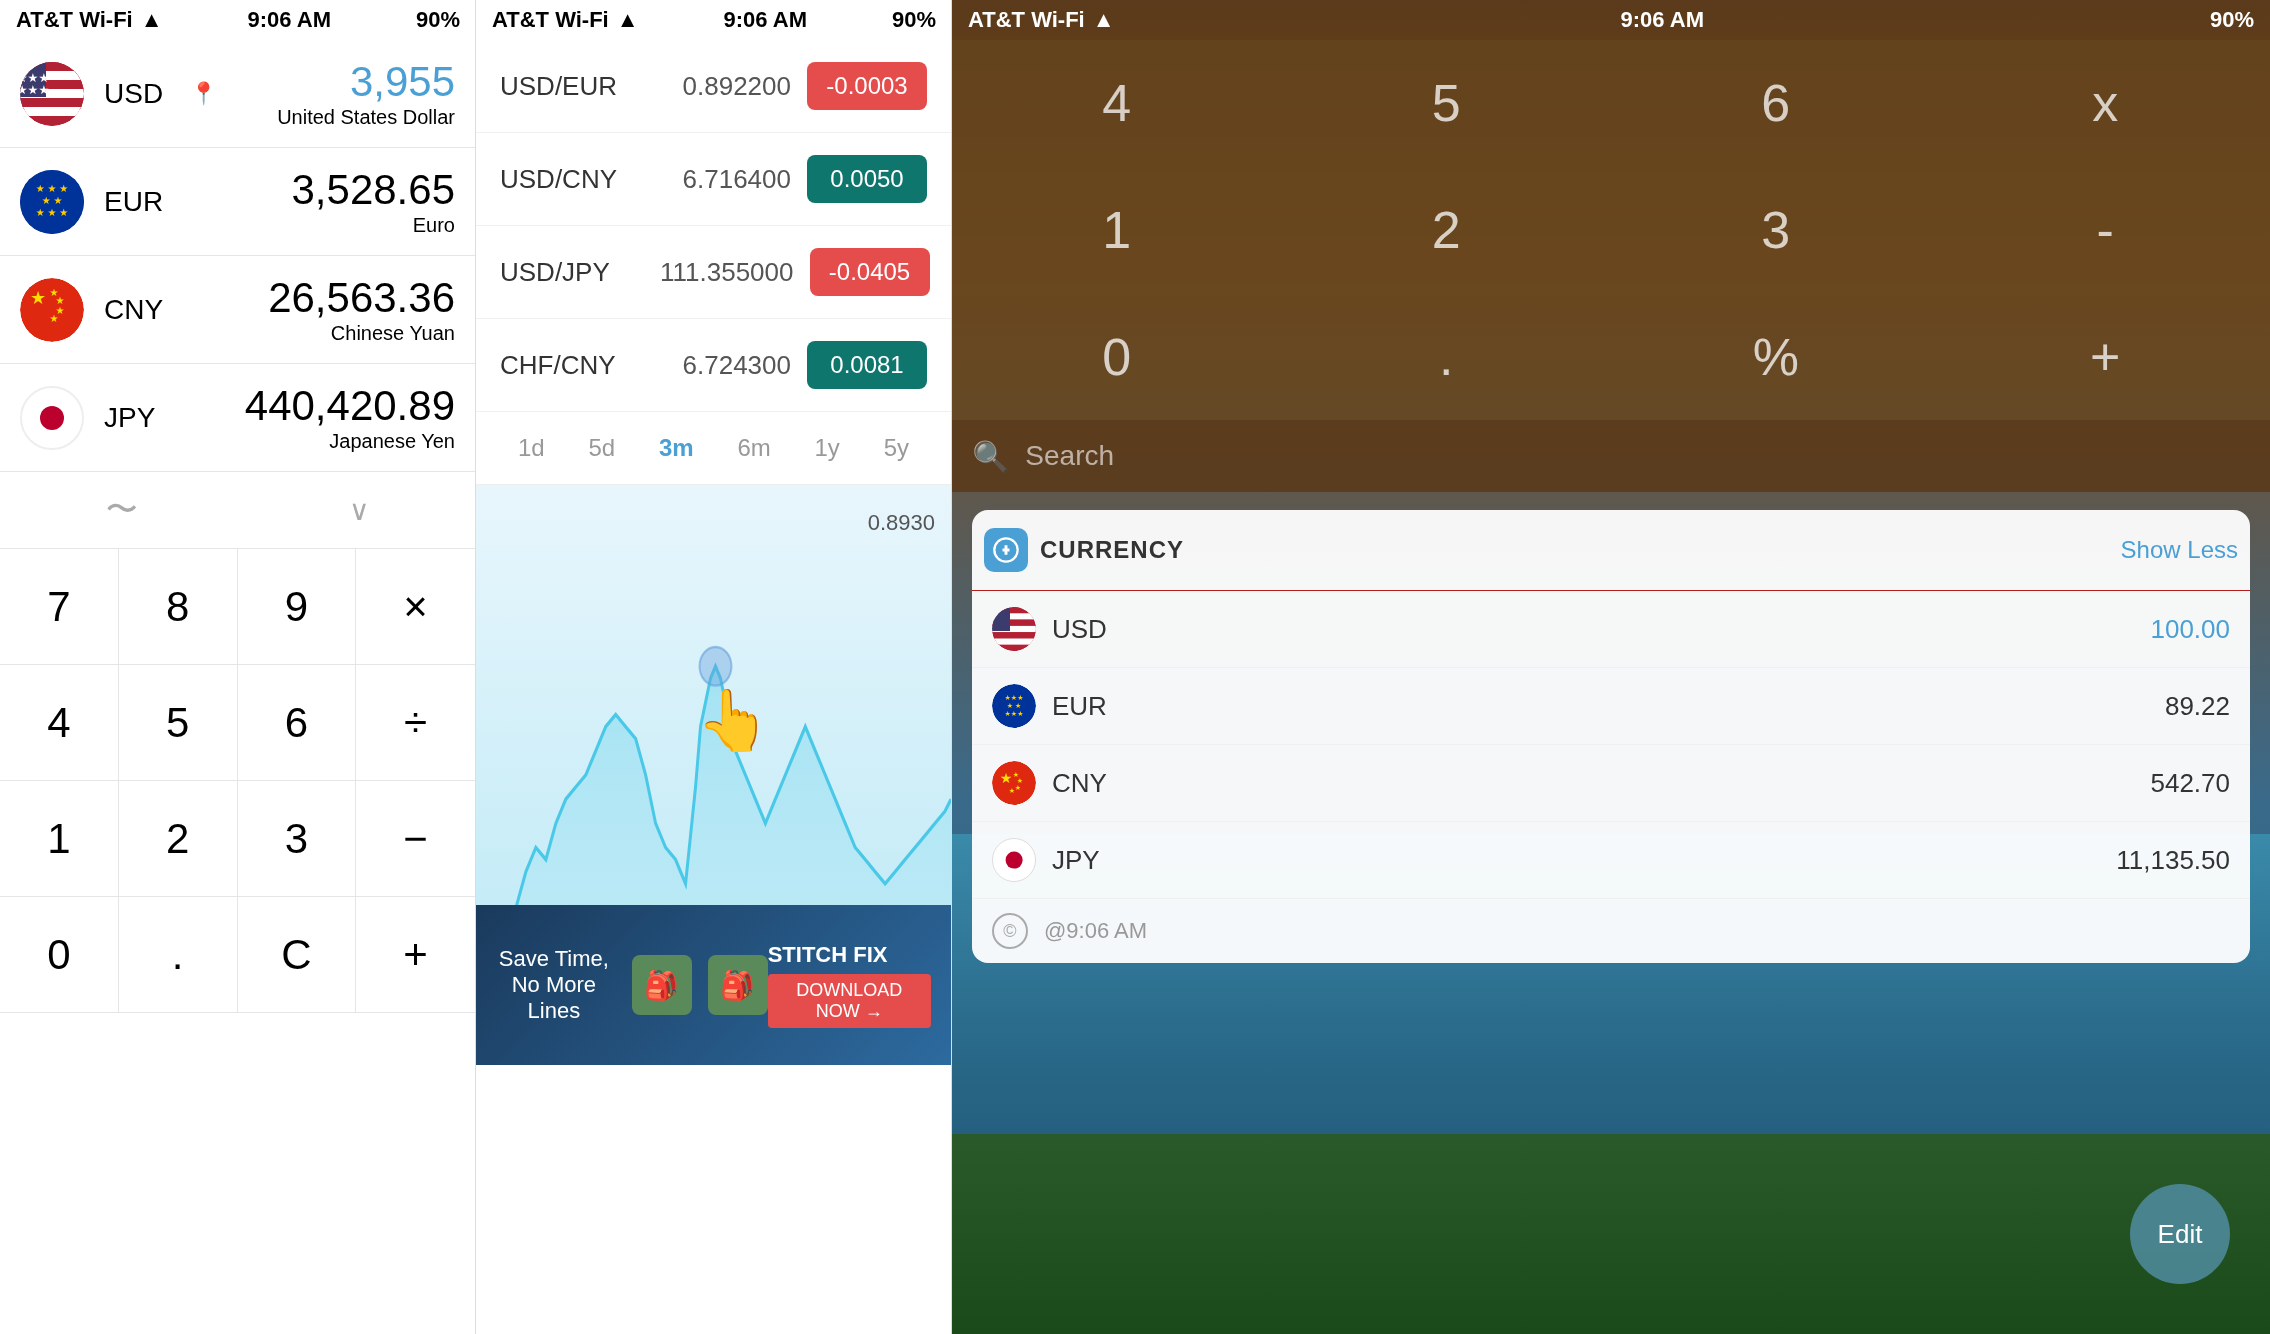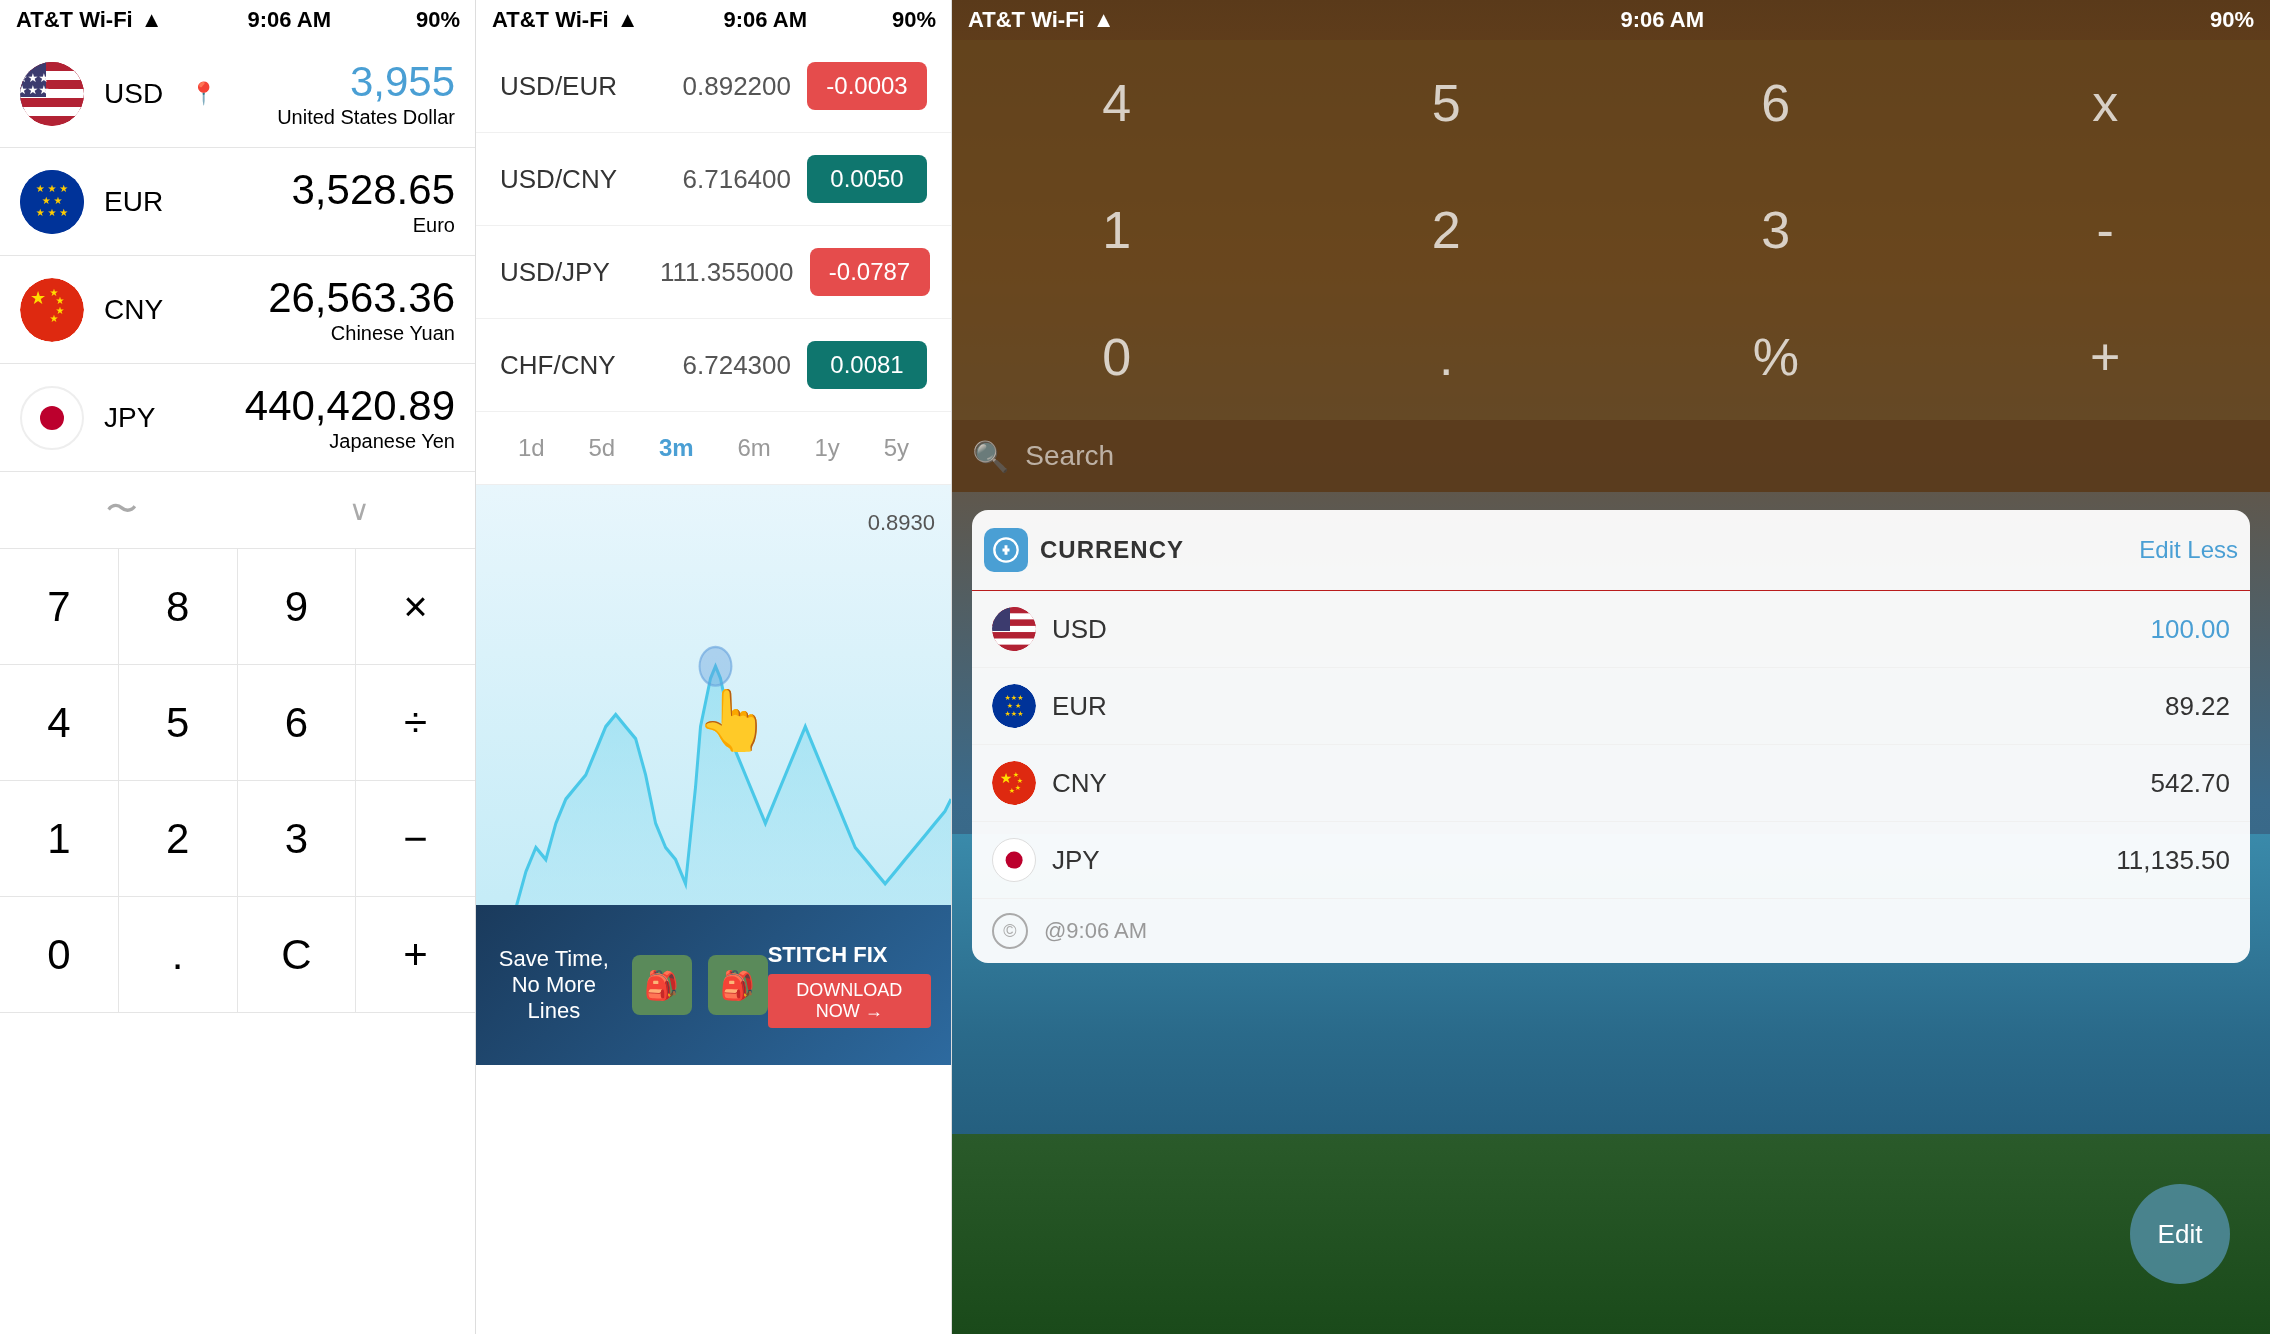--- a/index.html
+++ b/index.html
@@ -631,21 +631,21 @@
       <span class="change-badge negative">-0.0003</span>
     </div>
     <div class="exchange-row">
       <span class="exchange-pair">USD/CNY</span>
       <span class="exchange-rate">6.716400</span>
       <span class="change-badge positive">0.0050</span>
     </div>
     <div class="exchange-row">
       <span class="exchange-pair">USD/JPY</span>
       <span class="exchange-rate">111.355000</span>
-      <span class="change-badge negative">-0.0787</span>
+      <span class="change-badge negative">-0.0405</span>
     </div>
     <div class="exchange-row">
       <span class="exchange-pair">CHF/CNY</span>
       <span class="exchange-rate">6.724300</span>
       <span class="change-badge positive">0.0081</span>
     </div>
   </div>
 
   <div class="time-selector">
     <span class="time-btn">1d</span>
@@ -734,21 +734,21 @@
     <div class="widget-header">
       <div class="widget-title-block">
         <div class="widget-icon">
           <svg viewBox="0 0 24 24" width="28" height="28" fill="none" stroke="#fff" stroke-width="2">
             <circle cx="12" cy="12" r="10"></circle>
             <path d="M9 12 L15 12 M12 8 L12 16" stroke-width="2.5"></path>
           </svg>
         </div>
         <span class="widget-title">CURRENCY</span>
       </div>
-      <span class="show-less-btn">Edit Less</span>
+      <span class="show-less-btn">Show Less</span>
     </div>
 
     <div class="widget-currency-row">
       <div class="widget-flag flag-sm" style="border-radius:50%;overflow:hidden;">
         <svg viewBox="0 0 44 44" width="44" height="44" style="border-radius:50%">
           <rect width="44" height="44" fill="#b22234"></rect>
           <rect y="0" width="44" height="6.3" fill="#b22234"></rect>
           <rect y="6.3" width="44" height="6.3" fill="#fff"></rect>
           <rect y="12.6" width="44" height="6.3" fill="#b22234"></rect>
           <rect y="18.9" width="44" height="6.3" fill="#fff"></rect>

